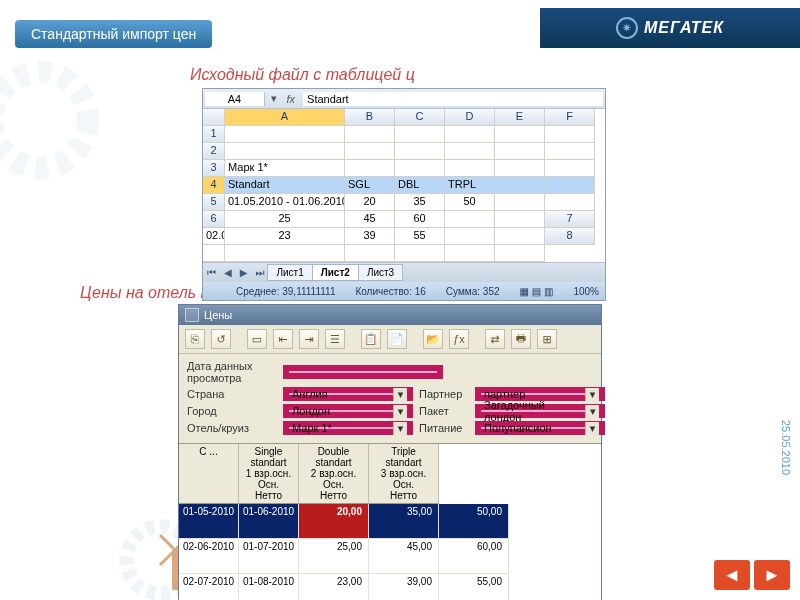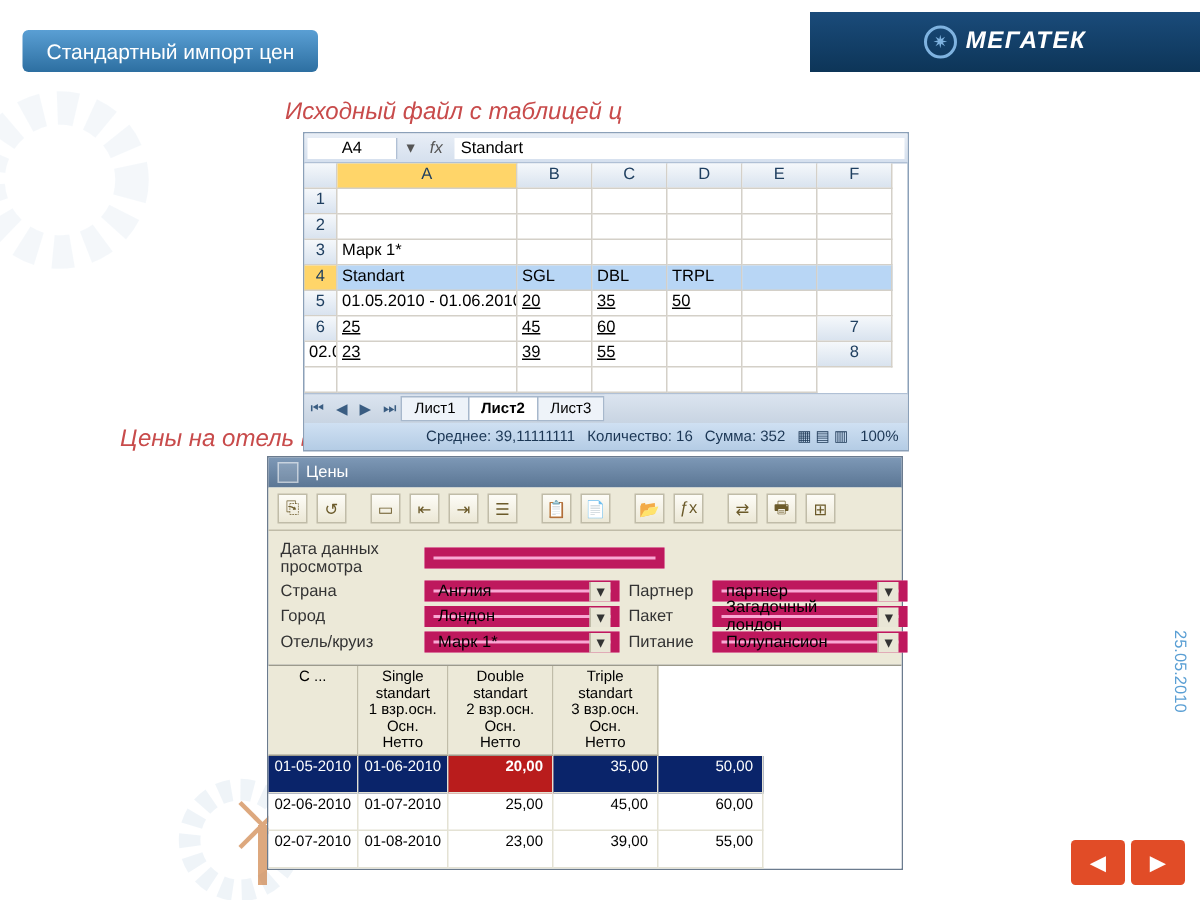--- a/index.html
+++ b/index.html
@@ -28,43 +28,43 @@
   .excel .fcontent { flex:1; background:#fff; margin:2px; padding:1px 4px; }
   .excel .grid { display:grid; grid-template-columns: 22px 120px 50px 50px 50px 50px 50px; }
   .excel .grid > div { border-right:1px solid #d4d0c8; border-bottom:1px solid #d4d0c8; padding:1px 3px; height:17px; overflow:hidden; white-space:nowrap; }
   .excel .ch { background: linear-gradient(#f5f8fb,#d9e3ef); text-align:center; font-weight:normal; color:#1f3f60; }
   .excel .rh { background: linear-gradient(#f5f8fb,#d9e3ef); text-align:center; color:#1f3f60; }
   .excel .sel-ch { background:#ffd569 !important; }
   .excel .tabs { display:flex; align-items:center; background: linear-gradient(#dbe4ef,#c8d4e2); height:20px; border-top:1px solid #b0c0d5; font-size:10px; }
   .excel .tabs .tbtn { padding: 0 4px; color:#3a5d82; }
   .excel .tab { padding: 2px 8px; border:1px solid #a7b8cc; background:#eef3f9; margin-left:-1px; }
   .excel .tab.active { background:#fff; font-weight:bold; }
-  .excel .status { display:flex; background: linear-gradient(#cfe0f2,#b4cce5); height:18px; font-size:10px; align-items:center; padding: 0 6px; gap:8px; color:#1b3654; }
+  .excel .status { display:flex; background: linear-gradient(#cfe0f2,#b4cce5); height:18px; font-size:10px; align-items:center; padding: 0 6px; gap:20px; color:#1b3654; }
   .excel .status .sp { flex:1; }
-  .excel .num { text-align:left;text-decoration:underline; }
+  .excel .num { text-align:center; }
   .excel .lfill { background: linear-gradient(#dbe4ef,#c8d4e2); }
 
   
   .mt { position: absolute; top: 304px; left: 178px; width: 424px; border:1px solid #6b7b8e; font-family: Tahoma, sans-serif; font-size:11px; }
   .mt .titlebar { background: linear-gradient(#7d98b6,#5b7694); color:#fff; padding:3px 6px; display:flex; align-items:center; gap:5px; }
   .mt .titlebar .ico { width:14px; height:14px; background:#fff2; border:1px solid #fff8; }
   .mt .toolbar { background:#ece9d8; padding:4px 6px; display:flex; gap:6px; border-bottom:1px solid #c0bca8; flex-wrap:wrap; }
   .mt .tbtn { width:20px; height:20px; border:1px solid #c0bca8; background:linear-gradient(#fdfcf7,#ece8d6); display:flex; align-items:center; justify-content:center; font-size:11px; color:#6b5a2a; }
   .mt .tsep { width:4px; }
   .mt .form { background:#ece9d8; padding:6px 8px 8px 8px; display:grid; grid-template-columns: 90px 130px 50px 130px; row-gap:3px; column-gap:6px; align-items:center; }
   .mt .form label { color:#333; }
   .mt .form .inp { display:flex; }
   .mt .form input, .mt .form .sel { flex:1; border:6px solid #be185d; background:#f9a8d4; height:14px; padding:0 3px; font: inherit; }
   .mt .form .sel { display:flex; align-items:center; justify-content:space-between; }
   .mt .form .sel .dd { width:14px; text-align:center; color:#333; background:#e9e6d6; border-left:1px solid #c0bca8; margin:-0px -3px -0px 3px; }
   .mt .grid2 { background:#fff; border-top:1px solid #9c9a8c; }
   .mt .ghead { display:grid; grid-template-columns: 60px 60px 70px 70px 70px; }
   .mt .ghead > div { border-right:1px solid #c0bca8; border-bottom:1px solid #9c9a8c; background:#ece9d8; padding:2px 3px; font-size:10px; text-align:center; line-height:1.1; }
   .mt .gbody { display:grid; grid-template-columns: 60px 60px 70px 70px 70px; }
-  .mt .gbody > div { border-right:1px solid #e4e2d4; border-bottom:1px solid #e4e2d4; padding:2px 3px; font-size:10px; text-align:center; height:25px; }
+  .mt .gbody > div { border-right:1px solid #e4e2d4; border-bottom:1px solid #e4e2d4; padding:2px 3px; font-size:10px; text-align:center; height:35px; }
   .mt .num { text-align:right !important; padding-right:6px !important; }
 </style>
 </head>
 <body>
 
 <div class="slide-tag">Стандартный импорт цен</div>
 <div class="brand-bar">
   <span class="logo">✷</span>
   <span class="brand-txt">МЕГАТЕК</span>
 </div>

